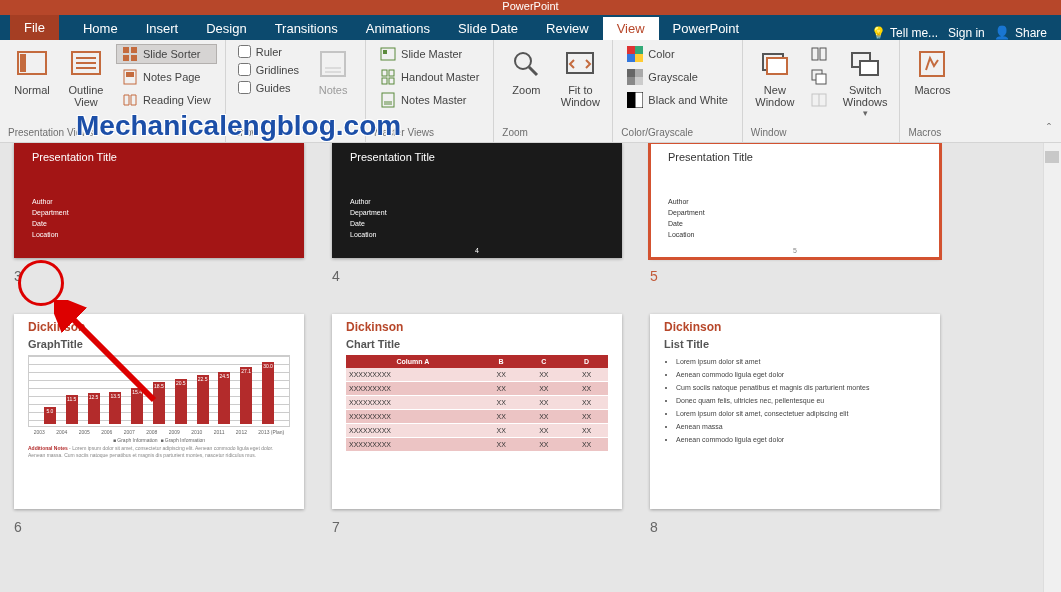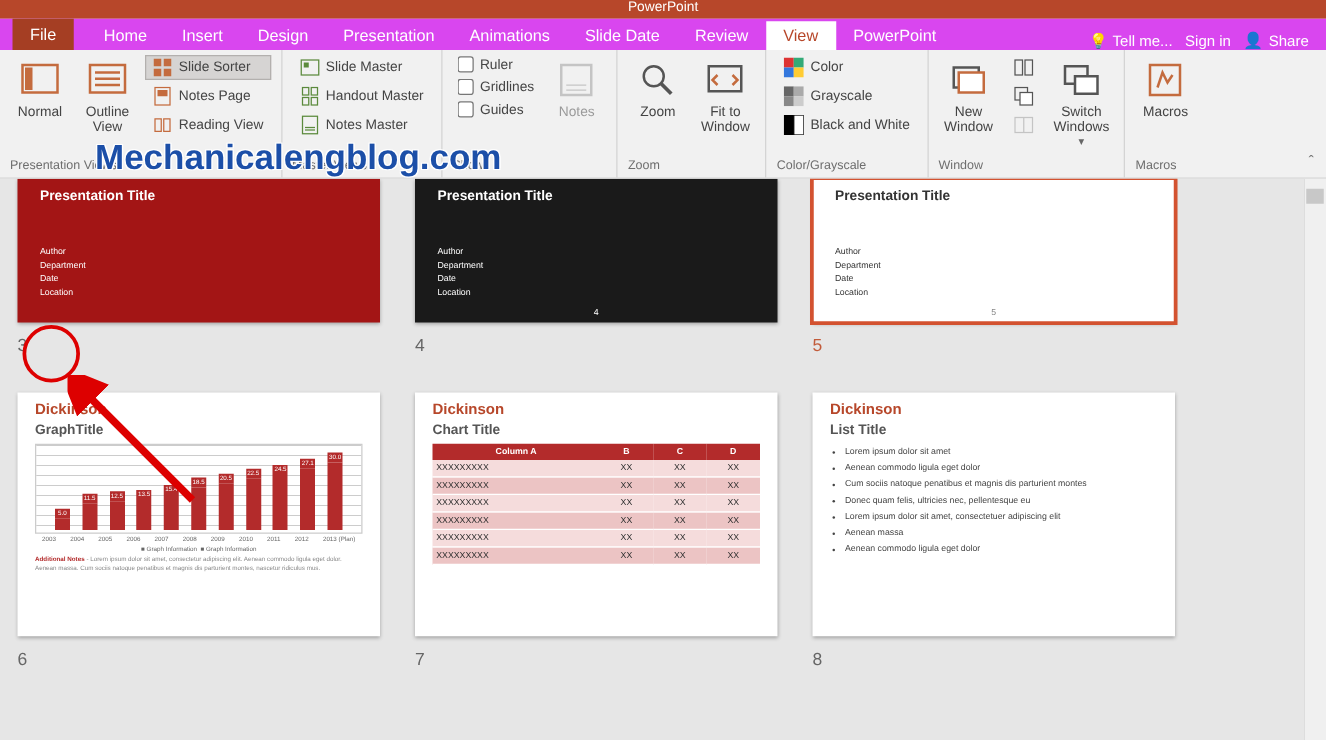--- a/index.html
+++ b/index.html
@@ -1,18 +1,18 @@
 <!DOCTYPE html>
 <html><head>
 <meta charset="utf-8">
 <style>
   *{box-sizing:border-box;margin:0;padding:0;font-family:"Segoe UI",Arial,sans-serif}
   body{background:#fff;width:1061px;height:592px;overflow:hidden;position:relative}
   .titlebar{height:15px;background:#b7472a;color:#fff;font-size:11px;text-align:center;line-height:12px;overflow:hidden}
-  .tabs{height:25px;background:#d946ef;display:flex;align-items:flex-end;color:#fff;font-size:13px;padding-left:10px}
+  .tabs{height:25px;background:#0c4a6e;display:flex;align-items:flex-end;color:#fff;font-size:13px;padding-left:10px}
   .tabs .tab{padding:4px 14px;cursor:pointer}
   .tabs .tab.file{background:#a53e23;margin-right:10px;padding:5px 14px}
   .tabs .tab.active{background:#fff;color:#b7472a}
   .tabs .spacer{flex:1}
   .tabs .right{display:flex;align-items:center;gap:10px;padding-right:14px;font-size:12px}
   .tabs .right .item{display:flex;align-items:center;gap:4px;cursor:pointer}
   .share-icon::before{content:"👤";font-size:13px}
   .ribbon{background:#f1f1f1;border-bottom:1px solid #d4d4d4;display:flex;height:103px;position:relative}
   .group{border-right:1px solid #d4d4d4;padding:4px 8px 2px;display:flex;flex-direction:column;justify-content:space-between;position:relative}
   .group-label{text-align:left;font-size:10px;color:#6e6e6e;padding:2px 0}
@@ -32,21 +32,21 @@
   .grid{display:flex;flex-wrap:wrap;padding:0 14px;gap:30px 28px}
   .thumb-wrap{width:290px}
   .thumb{width:290px;height:126px;background:#fff;box-shadow:0 1px 3px rgba(0,0,0,.3);position:relative;font-size:9px;overflow:hidden}
   .thumb.selected{outline:3px solid #d35230;outline-offset:-1px}
   .thumb-num{font-size:14px;color:#666;margin-top:10px}
   
   .slide-title{padding:0 18px}
   .slide-title.darkred{background:#a31515;color:#fff}
   .slide-title.black{background:#1a1a1a;color:#fff}
   .slide-title.white{background:#fff;color:#333}
-  .slide-title .header{font-size:11px;font-weight:bold;padding:8px 0 4px}
+  .slide-title .header{font-size:11px;font-weight:normal;padding:8px 0 4px}
   .slide-title .meta{position:absolute;bottom:18px;left:18px;font-size:7px;line-height:11px}
   .slide-title .pagenum{position:absolute;bottom:4px;left:50%;transform:translateX(-50%);font-size:7px}
   
   .slide-content{padding:6px 14px;color:#333}
   .brand{color:#b7472a;font-size:12px;font-weight:bold;margin-bottom:4px}
   .ctitle{font-size:11px;font-weight:bold;color:#555;margin-bottom:5px}
   
   .chart-area{height:72px;position:relative;border:1px solid #ccc;background:linear-gradient(#fff 0,#fff 100%);margin-bottom:2px}
   .chart-grid{position:absolute;inset:0;background:repeating-linear-gradient(#ccc 0,#ccc 1px,transparent 1px,transparent 8px)}
   .bars{position:absolute;bottom:2px;left:10px;right:10px;display:flex;align-items:flex-end;justify-content:space-around;height:60px}
@@ -79,21 +79,21 @@
 
 <div class="titlebar">
   <span>PowerPoint</span>
 </div>
 
 <div class="tabs">
   <div class="tab file">File</div>
   <div class="tab">Home</div>
   <div class="tab">Insert</div>
   <div class="tab">Design</div>
-  <div class="tab">Presentation</div>
+  <div class="tab">Transitions</div>
   <div class="tab">Animations</div>
   <div class="tab">Slide Date</div>
   <div class="tab">Review</div>
   <div class="tab active">View</div>
   <div class="tab">PowerPoint</div>
   <div class="spacer"></div>
   <div class="right">
     <div class="item">💡 <span>Tell me...</span></div>
     <div class="item">Sign in</div>
     <div class="item">
@@ -145,52 +145,20 @@
         </div>
         <div class="small-btn">
           <svg viewBox="0 0 16 16">
               <path d="M2 3h5v10H2zM9 3h5v10H9z" fill="none" stroke="#c46b3e"></path>
             </svg>
           <span>Reading View</span>
         </div>
       </div>
     </div>
     <div class="group-label">Presentation Views</div>
-  </div>
-
-  <div class="group">
-    <div class="group-content">
-      <div class="col">
-        <div class="small-btn">
-            <svg viewBox="0 0 16 16">
-              <rect x="1" y="2" width="14" height="12" fill="none" stroke="#5b8a3c"></rect>
-              <rect x="3" y="4" width="4" height="4" fill="#5b8a3c"></rect>
-            </svg>
-            <span>Slide Master</span>
-          </div>
-        <div class="small-btn">
-            <svg viewBox="0 0 16 16">
-              <rect x="2" y="1" width="5" height="6" fill="none" stroke="#5b8a3c"></rect>
-              <rect x="9" y="1" width="5" height="6" fill="none" stroke="#5b8a3c"></rect>
-              <rect x="2" y="9" width="5" height="6" fill="none" stroke="#5b8a3c"></rect>
-              <rect x="9" y="9" width="5" height="6" fill="none" stroke="#5b8a3c"></rect>
-            </svg>
-            <span>Handout Master</span>
-          </div>
-        <div class="small-btn">
-            <svg viewBox="0 0 16 16">
-              <rect x="2" y="1" width="12" height="14" fill="none" stroke="#5b8a3c"></rect>
-              <line x1="4" y1="10" x2="12" y2="10" stroke="#5b8a3c"></line>
-              <line x1="4" y1="12" x2="12" y2="12" stroke="#5b8a3c"></line>
-            </svg>
-            <span>Notes Master</span>
-          </div>
-      </div>
-    </div>
-    <div class="group-label">Master Views</div>
   </div>
 
   <div class="group">
     <div class="group-content">
       <div class="col">
         <label class="chk">
             <input type="checkbox" style="">
             <span>Ruler</span>
           </label>
         <label class="chk">
@@ -211,20 +179,52 @@
             </svg>
           </span>
         <span>Notes</span>
       </div>
     </div>
     <div class="group-label">Show</div>
   </div>
 
   <div class="group">
     <div class="group-content">
+      <div class="col">
+        <div class="small-btn">
+            <svg viewBox="0 0 16 16">
+              <rect x="1" y="2" width="14" height="12" fill="none" stroke="#5b8a3c"></rect>
+              <rect x="3" y="4" width="4" height="4" fill="#5b8a3c"></rect>
+            </svg>
+            <span>Slide Master</span>
+          </div>
+        <div class="small-btn">
+            <svg viewBox="0 0 16 16">
+              <rect x="2" y="1" width="5" height="6" fill="none" stroke="#5b8a3c"></rect>
+              <rect x="9" y="1" width="5" height="6" fill="none" stroke="#5b8a3c"></rect>
+              <rect x="2" y="9" width="5" height="6" fill="none" stroke="#5b8a3c"></rect>
+              <rect x="9" y="9" width="5" height="6" fill="none" stroke="#5b8a3c"></rect>
+            </svg>
+            <span>Handout Master</span>
+          </div>
+        <div class="small-btn">
+            <svg viewBox="0 0 16 16">
+              <rect x="2" y="1" width="12" height="14" fill="none" stroke="#5b8a3c"></rect>
+              <line x1="4" y1="10" x2="12" y2="10" stroke="#5b8a3c"></line>
+              <line x1="4" y1="12" x2="12" y2="12" stroke="#5b8a3c"></line>
+            </svg>
+            <span>Notes Master</span>
+          </div>
+      </div>
+    </div>
+    <div class="group-label">Master Views</div>
+  </div>
+
+  <div class="group">
+    <div class="group-content">
       <div class="big-btn">
         <span class="ico">
             <svg viewBox="0 0 32 32">
               <circle cx="13" cy="13" r="8" fill="none" stroke="#555" stroke-width="2"></circle>
               <line x1="19" y1="19" x2="27" y2="27" stroke="#555" stroke-width="3"></line>
             </svg>
           </span>
         <span>Zoom</span>
       </div>
       <div class="big-btn" style="white-space:pre-line">

